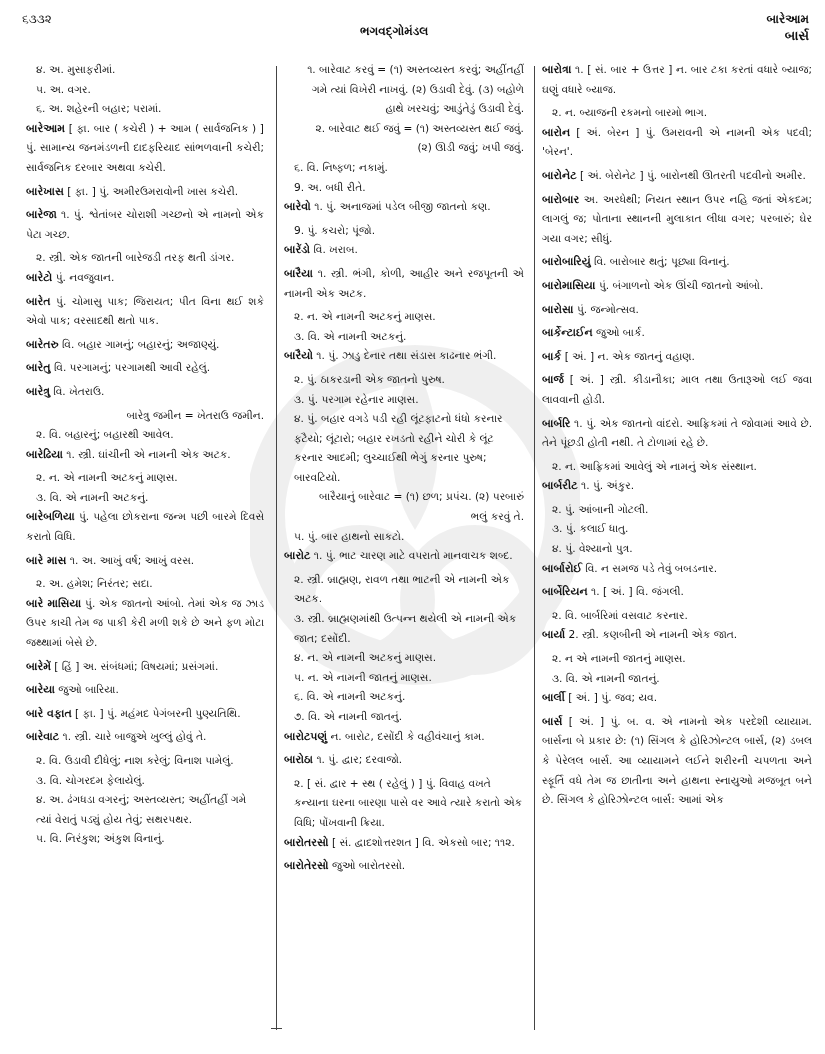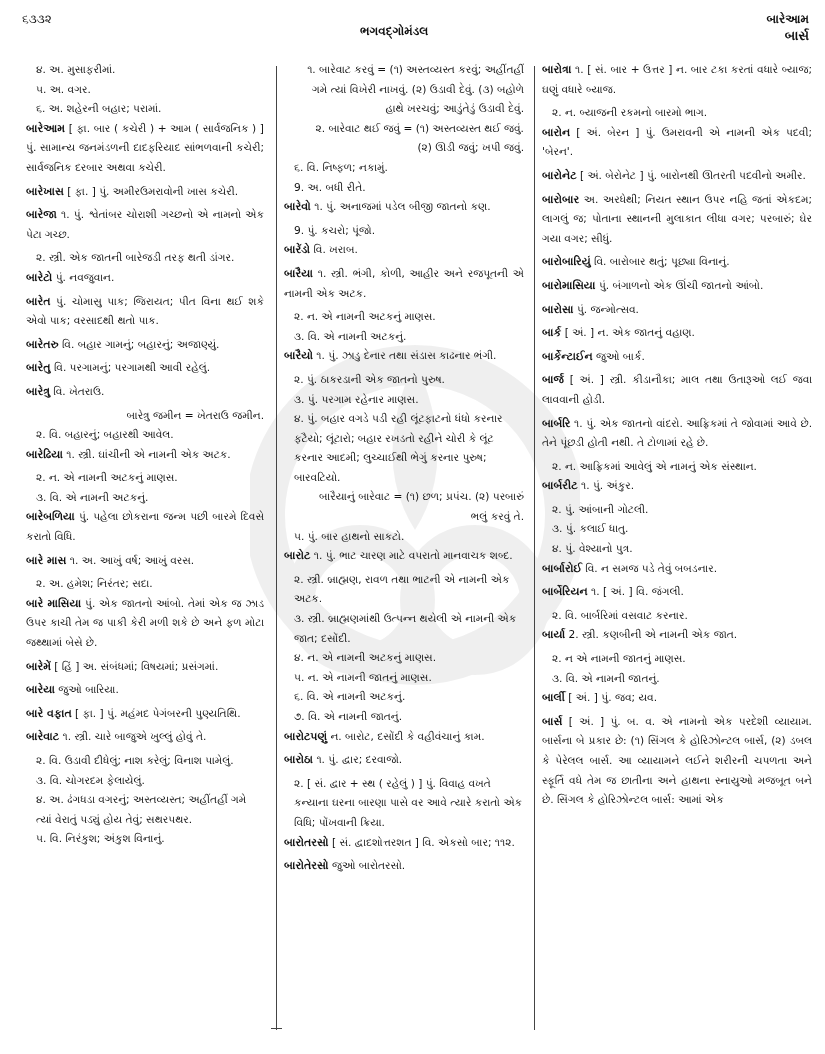--- a/index.html
+++ b/index.html
@@ -115,22 +115,22 @@
   </div>
 <div class="col col3">
     <div class="entry"><span class="hw">બારોત્રા</span><span> ૧. [ સં. બાર + ઉત્તર ] ન. બાર ટકા કરતાં વધારે બ્યાજ; ઘણું વધારે બ્યાજ.</span></div>
     <div class="sub"><span>૨. ન. બ્યાજની રકમનો બારમો ભાગ.</span></div>
     <div class="entry"><span class="hw">બારોન</span><span> [ અં. બેરન ] પું. ઉમરાવની એ નામની એક પદવી; 'બેરન'.</span></div>
     <div class="entry"><span class="hw">બારોનેટ</span><span> [ અં. બેરોનેટ ] પું. બારોનથી ઊતરતી પદવીનો અમીર.</span></div>
     <div class="entry"><span class="hw">બારોબાર</span><span> અ. અરધેથી; નિયત સ્થાન ઉપર નહિ જતાં એકદમ; લાગલું જ; પોતાના સ્થાનની મુલાકાત લીધા વગર; પરબારું; ઘેર ગયા વગર; સીધું.</span></div>
     <div class="entry"><span class="hw">બારોબારિયું</span><span> વિ. બારોબાર થતું; પૂછ્યા વિનાનું.</span></div>
     <div class="entry"><span class="hw">બારોમાસિયા</span><span> પું. બંગાળનો એક ઊંચી જાતનો આંબો.</span></div>
     <div class="entry"><span class="hw">બારોસા</span><span> પું. જન્મોત્સવ.</span></div>
+    <div class="entry"><span class="hw">બાર્કેન્ટાઈન</span><span> જુઓ બાર્ક.</span></div>
     <div class="entry"><span class="hw">બાર્ક</span><span> [ અં. ] ન. એક જાતનું વહાણ.</span></div>
-    <div class="entry"><span class="hw">બાર્કેન્ટાઈન</span><span> જુઓ બાર્ક.</span></div>
     <div class="entry"><span class="hw">બાર્જ</span><span> [ અં. ] સ્ત્રી. કીડાનૌકા; માલ તથા ઉતારૂઓ લઈ જવા લાવવાની હોડી.</span></div>
     <div class="entry"><span class="hw">બાર્બરિ</span><span> ૧. પું. એક જાતનો વાંદરો. આફ્રિકમાં તે જોવામાં આવે છે. તેને પૂંછડી હોતી નથી. તે ટોળામાં રહે છે.</span></div>
     <div class="sub"><span>૨. ન. આફ્રિકમાં આવેલું એ નામનું એક સંસ્થાન.</span></div>
     <div class="entry"><span class="hw">બાર્બરીટ</span><span> ૧. પું. અંકુર.</span></div>
     <div class="sub"><span>૨. પું. આંબાની ગોટલી.</span></div>
     <div class="sub"><span>૩. પું. કલાઈ ધાતુ.</span></div>
     <div class="sub"><span>૪. પું. વેશ્યાનો પુત્ર.</span></div>
     <div class="entry"><span class="hw">બાર્બારોઈ</span><span> વિ. ન સમજ પડે તેવું બબડનાર.</span></div>
     <div class="entry"><span class="hw">બાર્બેરિયન</span><span> ૧. [ અં. ] વિ. જંગલી.</span></div>
     <div class="sub"><span>૨. વિ. બાર્બરિમાં વસવાટ કરનાર.</span></div>

